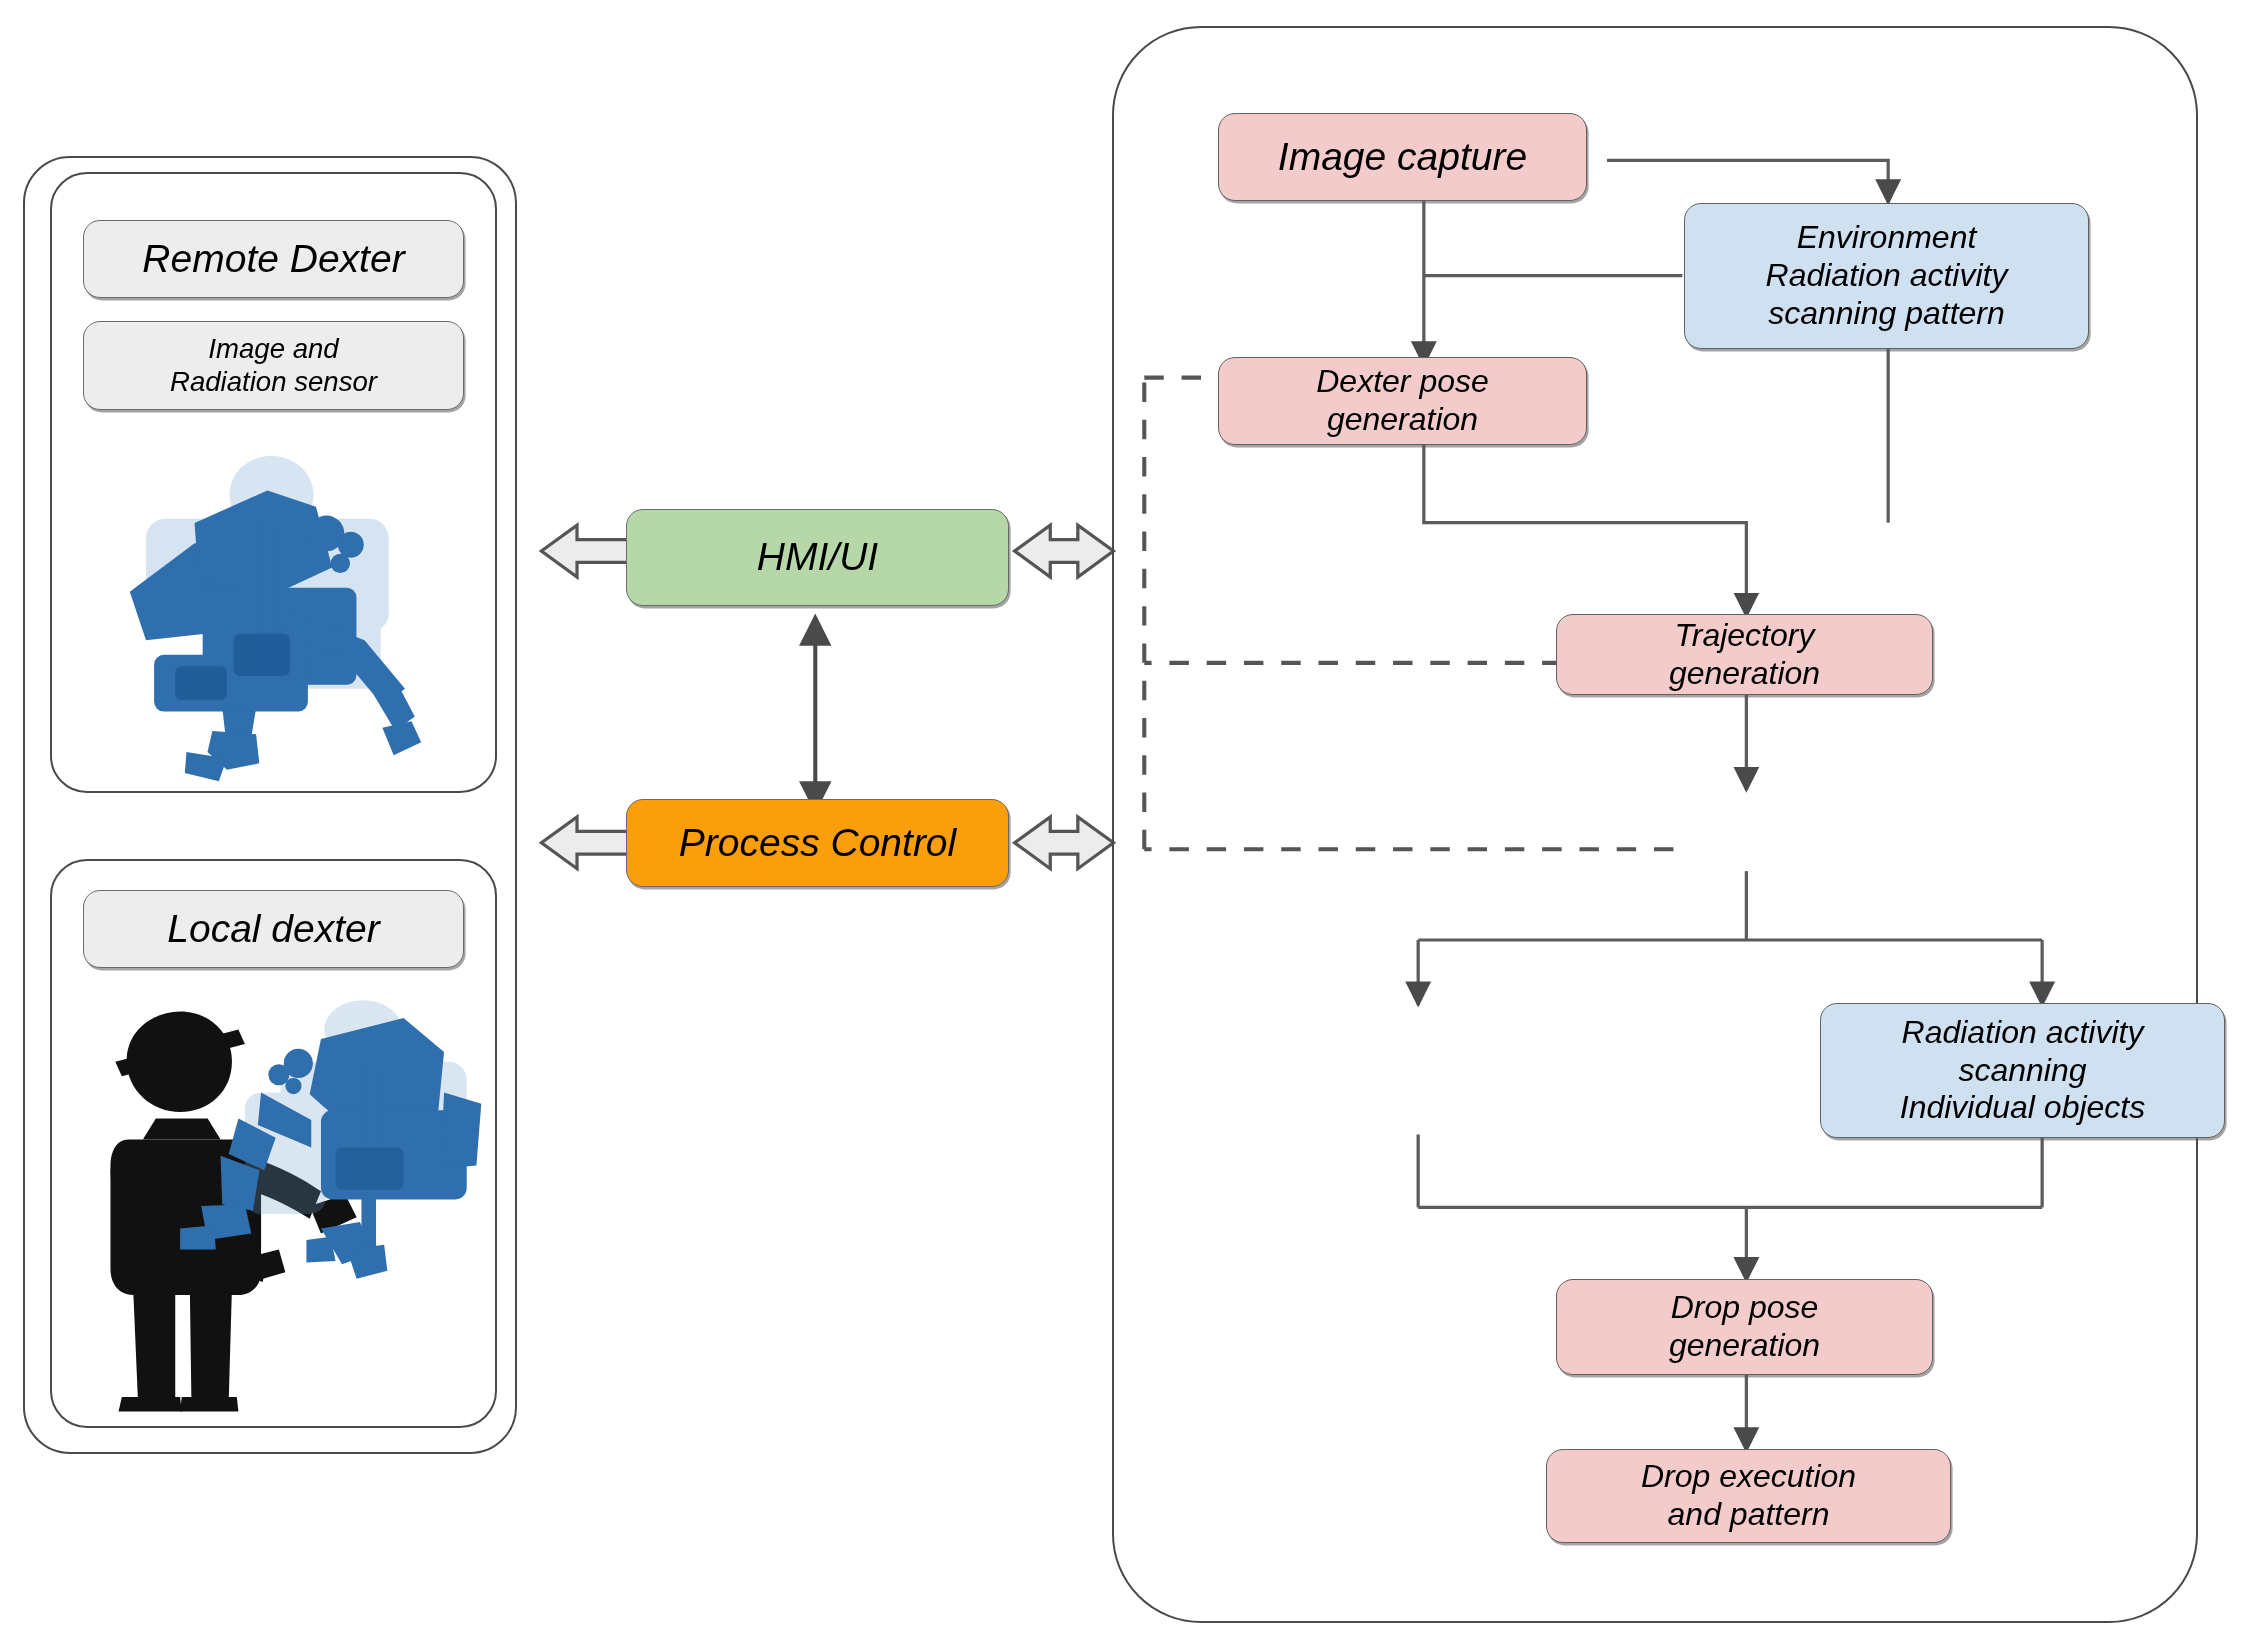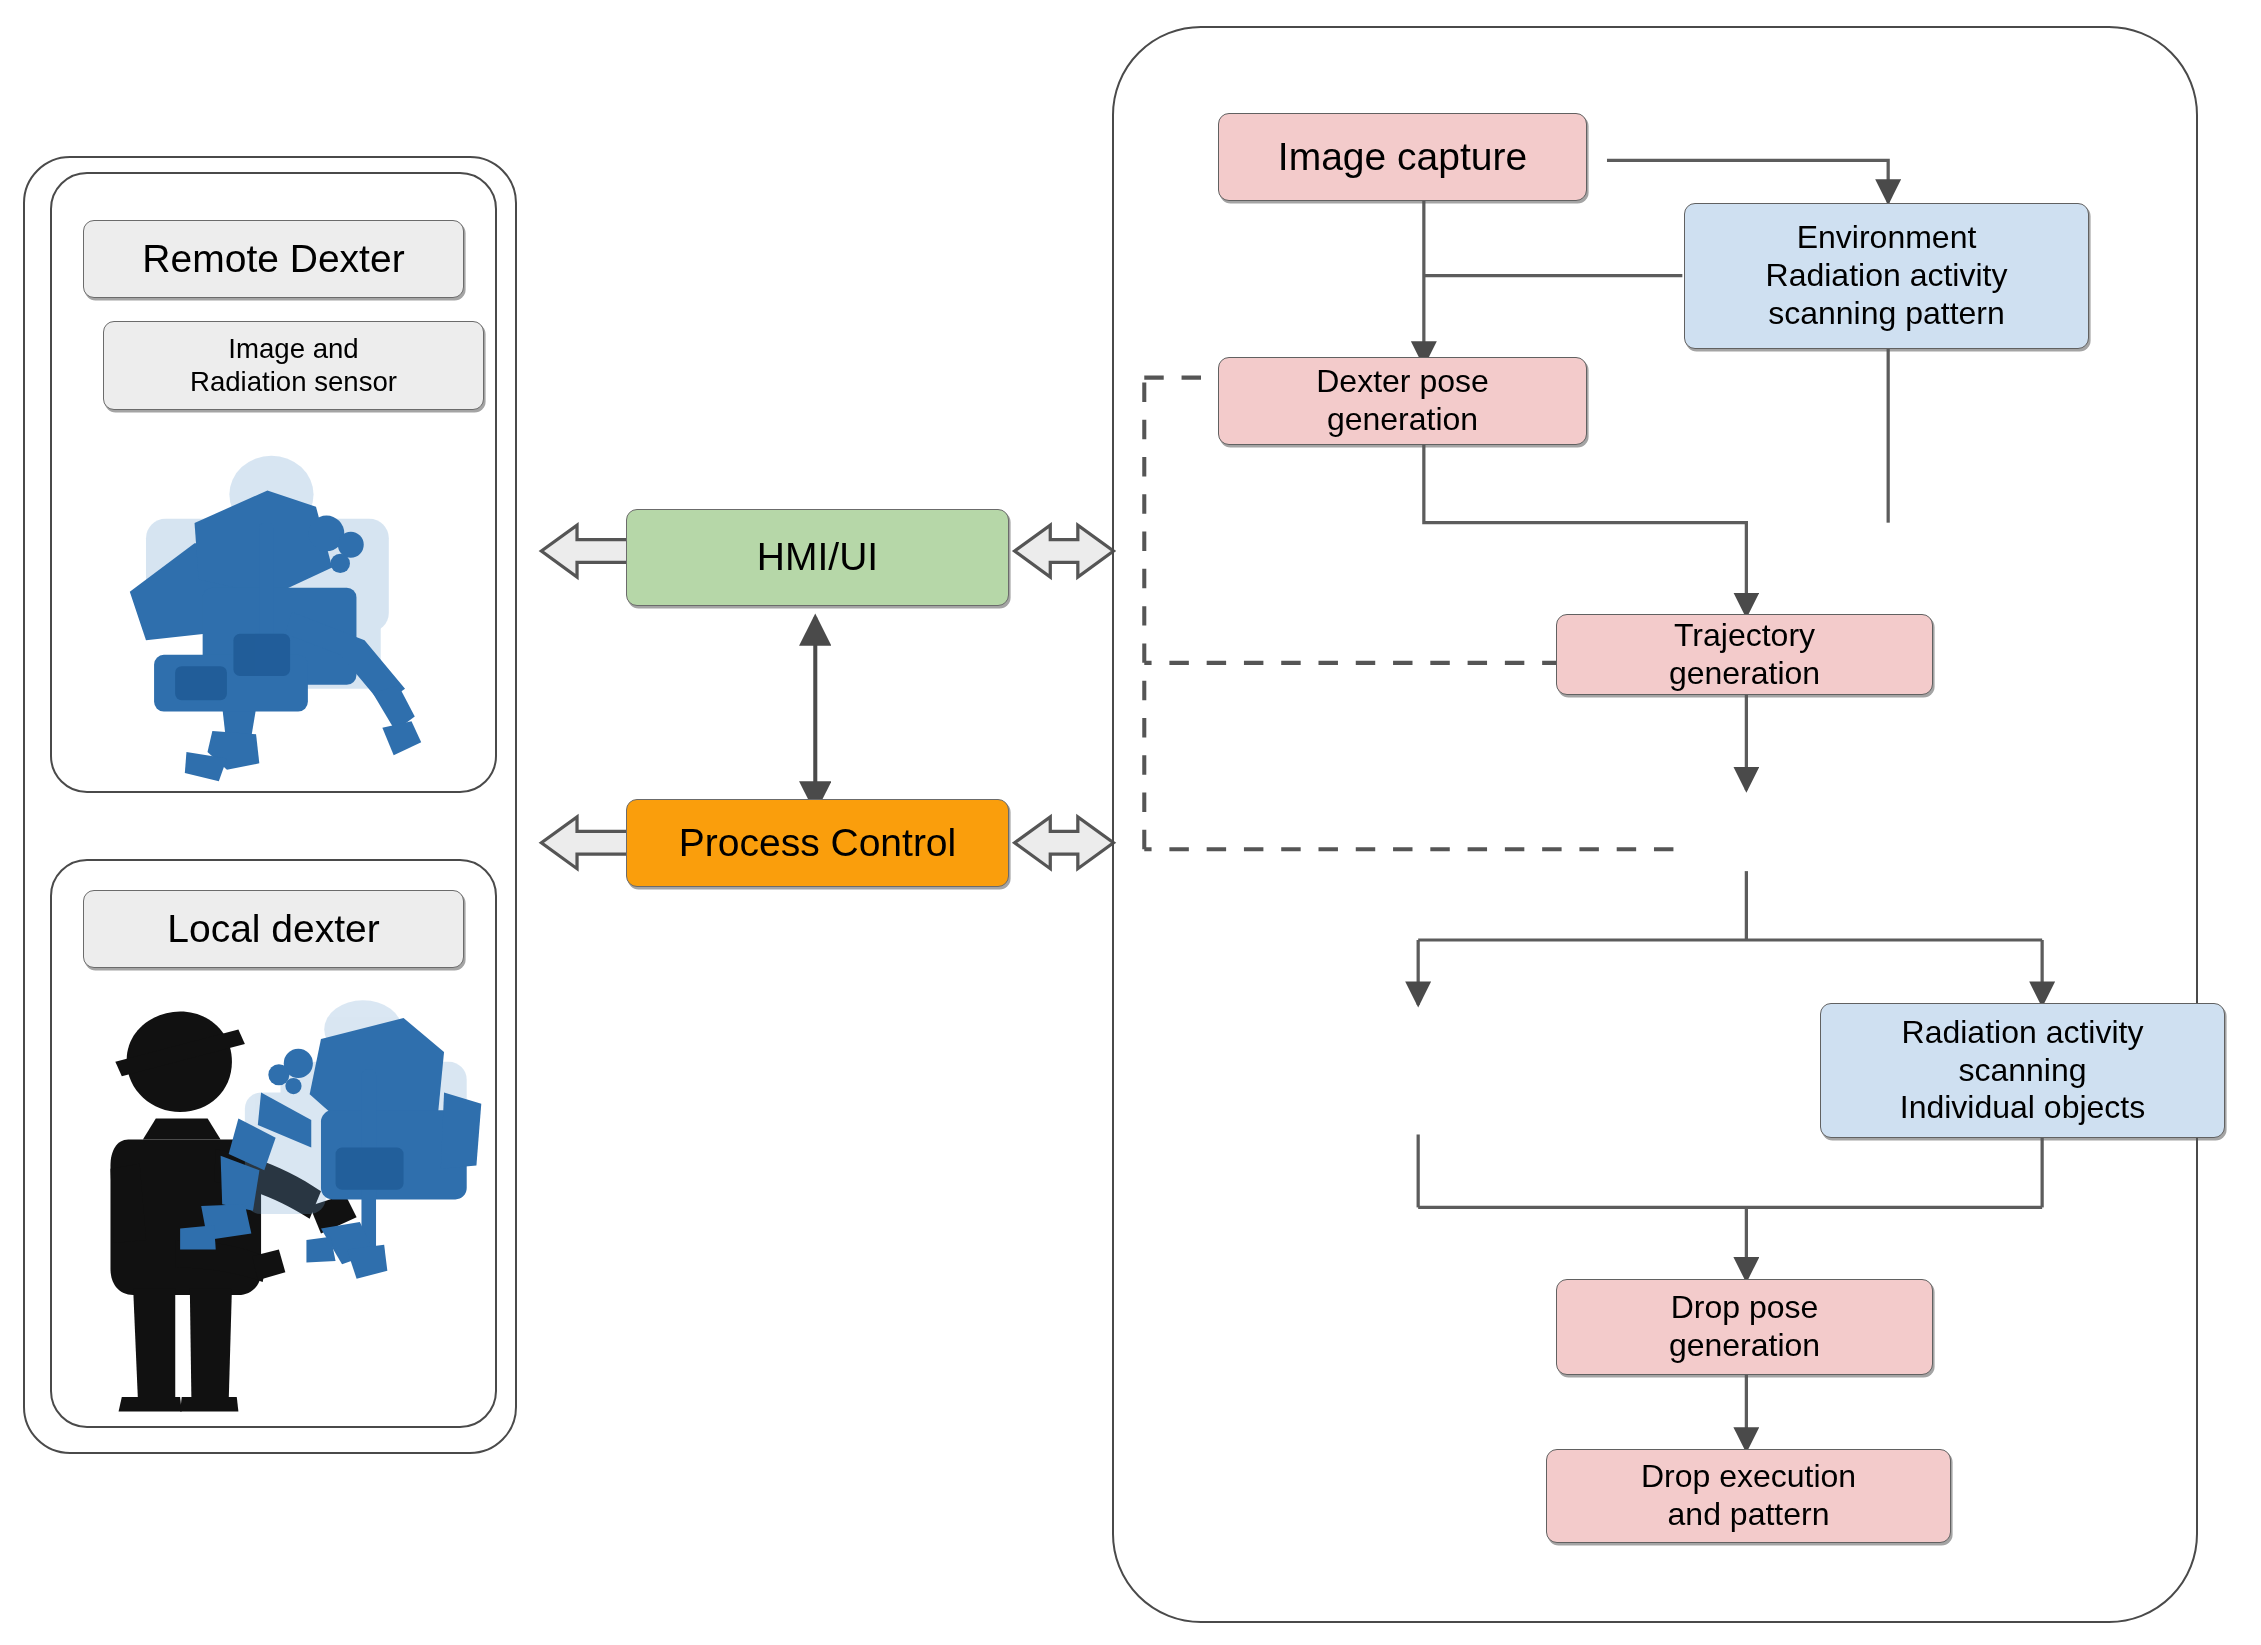--- a/index.html
+++ b/index.html
@@ -6,36 +6,36 @@
   body{width:2261px;height:1645px;position:relative;overflow:hidden;
        font-family:"Liberation Sans","DejaVu Sans",sans-serif;color:#000;}
 
   #stage{position:absolute;left:0;top:0;width:2261px;height:1645px;}
 
   svg.layer{position:absolute;left:0;top:0;width:2261px;height:1645px;overflow:visible;}
   svg.layer.behind{z-index:1;}
 
   .node{position:absolute;box-sizing:border-box;display:flex;align-items:center;
         justify-content:center;text-align:center;line-height:1.18;
-        border:1.6px solid #5b5b5b;border-radius:11px;z-index:4;
-        box-shadow:1.6px 2.4px 0 rgba(90,90,90,.55);}
+        border:1.6px solid #5b5b5b;border-radius:17px;z-index:4;
+        box-shadow:1.6px 2.4px 0 rgba(90,90,90,.55);font-style:italic;}
   .node span{display:block;padding:0 6.5px;}
 
   .pink{background:#f3cbcb;border-color:#616161;}
   .blue{background:#cfe0f1;border-color:#616161;}
   .green{background:#b6d7a8;border-color:#6b6b6b;}
   .orange{background:#fa9e0c;border-color:#6b6b6b;}
   .grey{background:#ededed;border-color:#6b6b6b;}
 
   .frame{position:absolute;box-sizing:border-box;border:2.4px solid #4a4a4a;
          background:transparent;z-index:2;}
   .frame.thin{border-width:2.4px;}
   .fs44{font-size:32px;}
   .fs48{font-size:39px;}
-  .fs34{font-size:27.6px;margin-left:20px;}
+  .fs34{font-size:27.6px;}
 
   .art{position:absolute;z-index:3;}
 </style>
 </head>
 <body>
 
 <div id="stage">
 
   <svg class="layer behind" viewBox="0 0 2790 2030">
     <defs>

